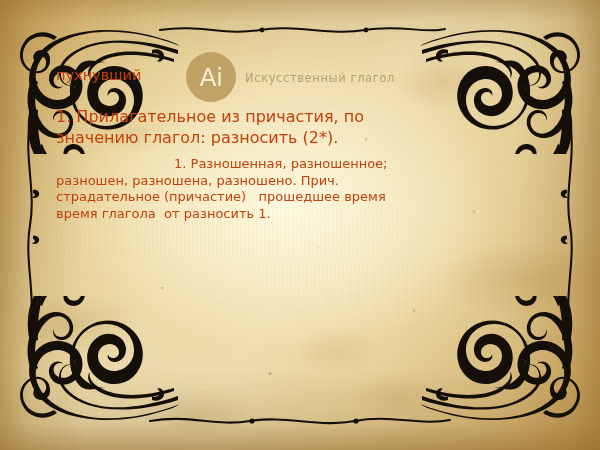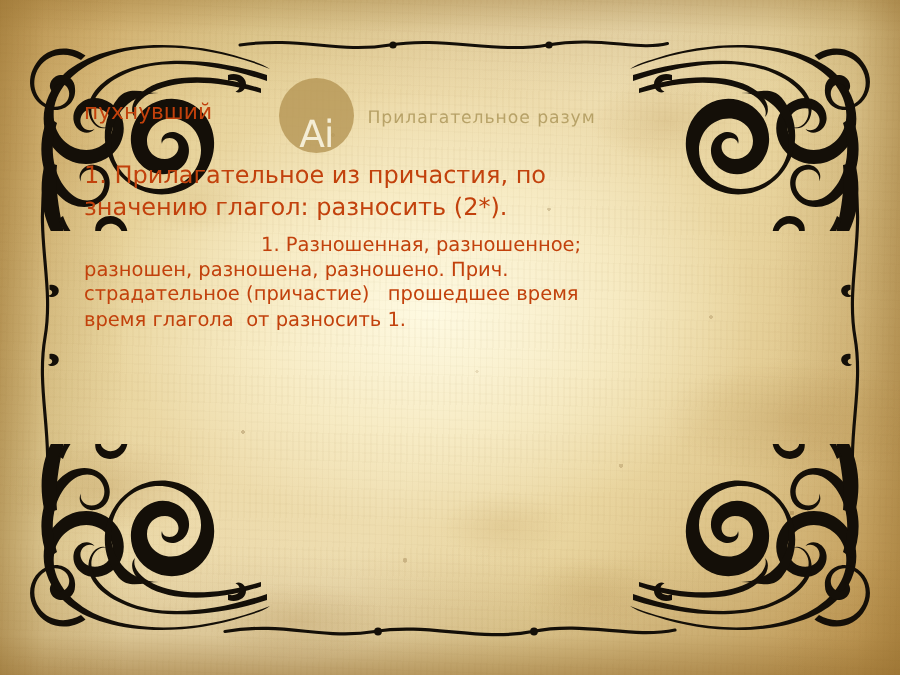--- a/index.html
+++ b/index.html
@@ -116,21 +116,21 @@
     align-items: center;
     gap: 9px;
     pointer-events: none;
   }
   .wm-badge {
     width: 50px;
     height: 50px;
     border-radius: 50%;
     background: rgba(179,148,82,0.78);
     display: flex;
-    align-items: flex-end;
+    align-items: center;
     justify-content: center;
     flex: none;
   }
   .wm-badge-text {
     font-family: "DejaVu Sans", sans-serif;
     font-size: 25px;
     font-weight: 400;
     color: rgba(248,243,222,0.92);
     letter-spacing: -0.5px;
     line-height: 1;
@@ -397,21 +397,21 @@
                  C158,56 159,52 156,50 C154,49 151,49 150,50 Z"></path>
       </g>
     </svg>
   </div>
 
   <div class="watermark">
     <div class="wm-badge">
       <span class="wm-badge-text">Ai</span>
     </div>
     <div class="wm-words">
-      <div class="wm-sub">Прилагательное  разум</div>
+      <div class="wm-sub">Искусственный  глагол</div>
     </div>
   </div>
 
   <div class="content">
     <p class="headword">пухнувший</p>
     <p class="entry">1. Прилагательное из причастия, по
 значению глагол: разносить (2*).</p>
     <p class="entry-2"><span class="indent"></span><span>1. Разношенная, разношенное;</span>
 <span>разношен, разношена, разношено. Прич.
 страдательное (причастие)   прошедшее время

